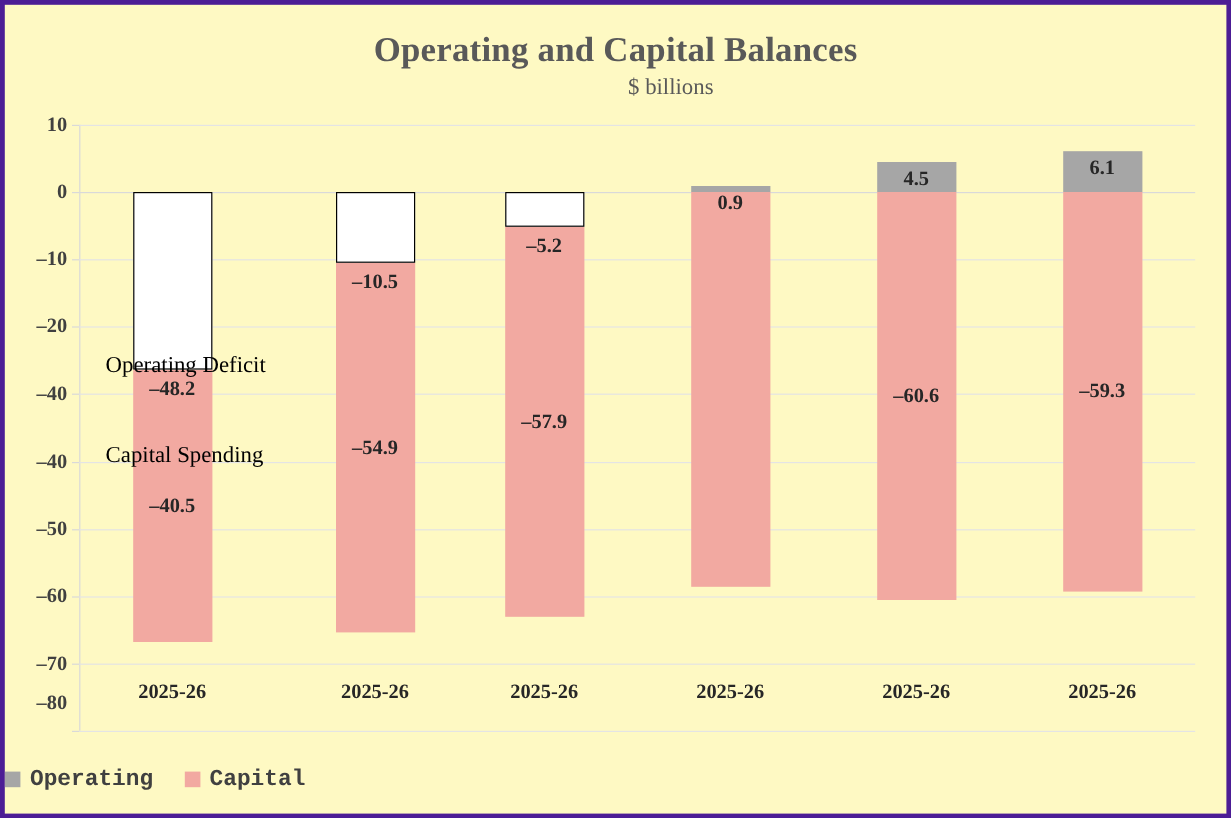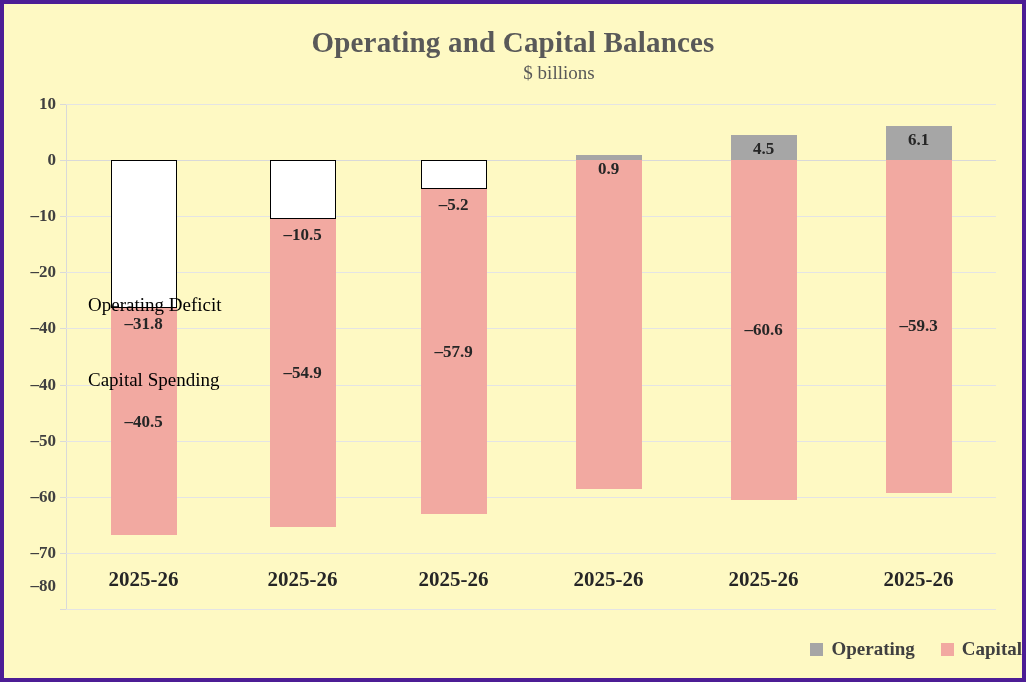--- a/index.html
+++ b/index.html
@@ -112,44 +112,45 @@
     text-align: center;
     font-size: 17px;
     font-weight: bold;
     color: #262626;
     white-space: nowrap;
   }
   .cat-label {
     position: absolute;
     width: 100%;
     text-align: center;
-    font-size: 21px;
+    font-size: 17px;
     font-weight: bold;
     color: #262626;
     white-space: nowrap;
   }
 
   
   .annotation {
     position: absolute;
     font-size: 19px;
     color: #000000;
     white-space: nowrap;
   }
 
   
   .legend {
     position: absolute;
     left: 0;
     bottom: 18px;
     width: 100%;
     display: flex;
-    justify-content: flex-end;
+    justify-content: flex-start;
     align-items: center;
     gap: 26px;
+    font-family: Liberation Mono, monospace;
   }
   .legend-item {
     display: flex;
     align-items: center;
     gap: 8px;
     font-size: 19px;
     font-weight: bold;
     color: #404040;
   }
   .legend-swatch {
@@ -194,25 +195,25 @@
       <div class="tickmark" style="top: 392.778px;"></div>
       <div class="gridline" style="top: 448.889px;"></div>
       <div class="ytick" style="top: 448.889px;">–70</div>
       <div class="tickmark" style="top: 448.889px;"></div>
       <div class="gridline" style="top: 505px;"></div>
       <div class="ytick" style="top: 482px;">–80</div>
       <div class="tickmark" style="top: 505px;"></div>
       <div class="bar-group" style="left: 0px; width: 155px;">
         <div class="bar capital" style="left: 44.5px; width: 66px; top: 204.244px; height: 227.25px; background: rgb(242, 169, 161);"></div>
         <div class="bar operating-neg" style="left: 44.5px; width: 66px; top: 56.1111px; height: 148.133px;"></div>
-        <div class="bar-label" style="top: 210.244px;">–31.8</div>
+        <div class="bar-label" style="top: 210.244px;">–48.2</div>
         <div class="bar-label" style="top: 307.869px;">–40.5</div>
         <div class="cat-label" style="top: 462.917px;">2025-26</div>
       </div>
-      <div class="bar-group" style="left: 159px; width: 155px;">
+      <div class="bar-group" style="left: 169px; width: 155px;">
         <div class="bar capital" style="left: 44.5px; width: 66px; top: 115.028px; height: 308.05px; background: rgb(242, 169, 161);"></div>
         <div class="bar operating-neg" style="left: 44.5px; width: 66px; top: 56.1111px; height: 58.9167px;"></div>
         <div class="bar-label" style="top: 121.028px;">–10.5</div>
         <div class="bar-label" style="top: 259.053px;">–54.9</div>
         <div class="cat-label" style="top: 462.917px;">2025-26</div>
       </div>
       <div class="bar-group" style="left: 310px; width: 155px;">
         <div class="bar capital" style="left: 44.5px; width: 66px; top: 85.2889px; height: 324.883px; background: rgb(242, 169, 161);"></div>
         <div class="bar operating-neg" style="left: 44.5px; width: 66px; top: 56.1111px; height: 29.1778px;"></div>
         <div class="bar-label" style="top: 91.2889px;">–5.2</div>

